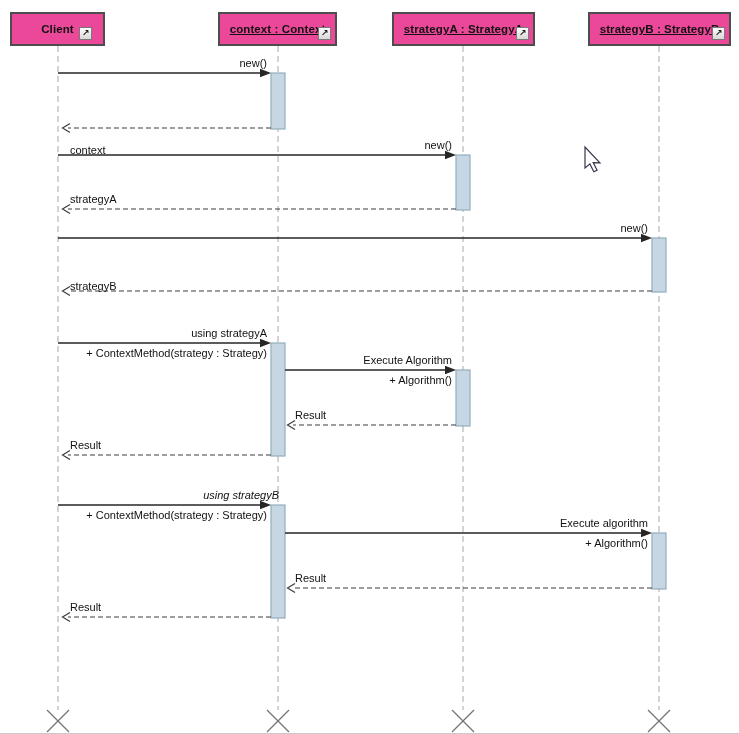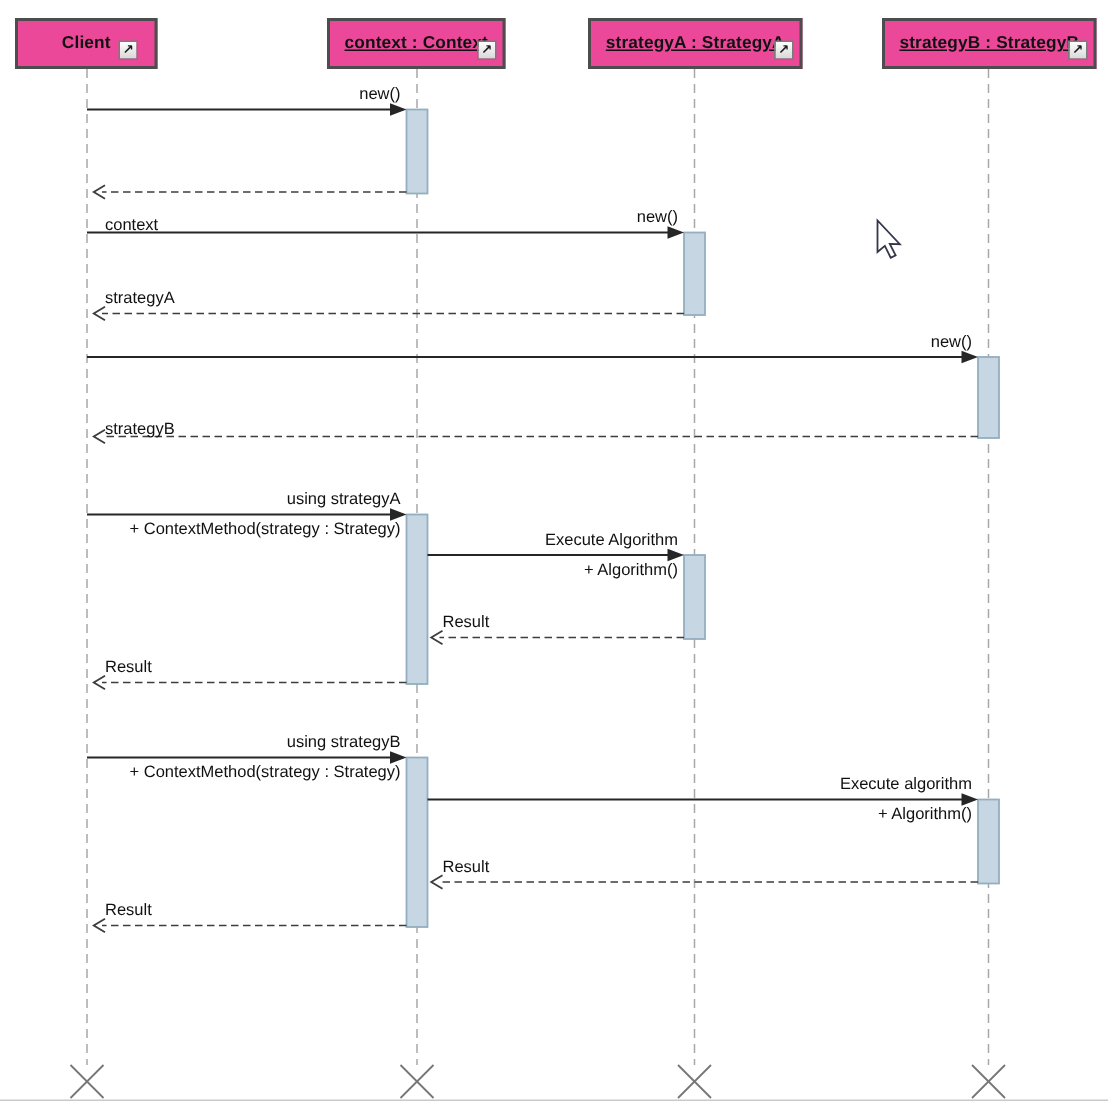--- a/index.html
+++ b/index.html
@@ -106,21 +106,21 @@
       <div class="msg-label" style="right: 287px; top: 139px; text-align: right;">new()</div>
       <div class="msg-label" style="left: 70px; top: 193px; text-align: right;">strategyA</div>
       <div class="msg-label" style="right: 91px; top: 222px; text-align: right;">new()</div>
       <div class="msg-label" style="left: 70px; top: 280px;">strategyB</div>
       <div class="msg-label" style="right: 472px; top: 327px; text-align: right; margin-left: 11px;">using strategyA</div>
       <div class="msg-label sub" style="right: 472px; top: 347px; text-align: right;">+ ContextMethod(strategy : Strategy)</div>
       <div class="msg-label" style="right: 287px; top: 354px; text-align: right;">Execute Algorithm</div>
       <div class="msg-label sub" style="right: 287px; top: 374px; text-align: right;">+ Algorithm()</div>
       <div class="msg-label" style="left: 295px; top: 409px;">Result</div>
       <div class="msg-label" style="left: 70px; top: 439px;">Result</div>
-      <div class="msg-label" style="right: 472px; top: 489px; text-align: center;">using strategyB</div>
+      <div class="msg-label" style="right: 460px; top: 489px; text-align: center; font-style: italic;">using strategyB</div>
       <div class="msg-label sub" style="right: 472px; top: 509px; text-align: right;">+ ContextMethod(strategy : Strategy)</div>
       <div class="msg-label" style="right: 91px; top: 517px; text-align: right;">Execute algorithm</div>
       <div class="msg-label sub" style="right: 91px; top: 537px; text-align: right;">+ Algorithm()</div>
       <div class="msg-label" style="left: 295px; top: 572px;">Result</div>
       <div class="msg-label" style="left: 70px; top: 601px;">Result</div>
     </div>
   <div class="canvas-bottom-edge"></div>
 </div>
 
 </body></html>

